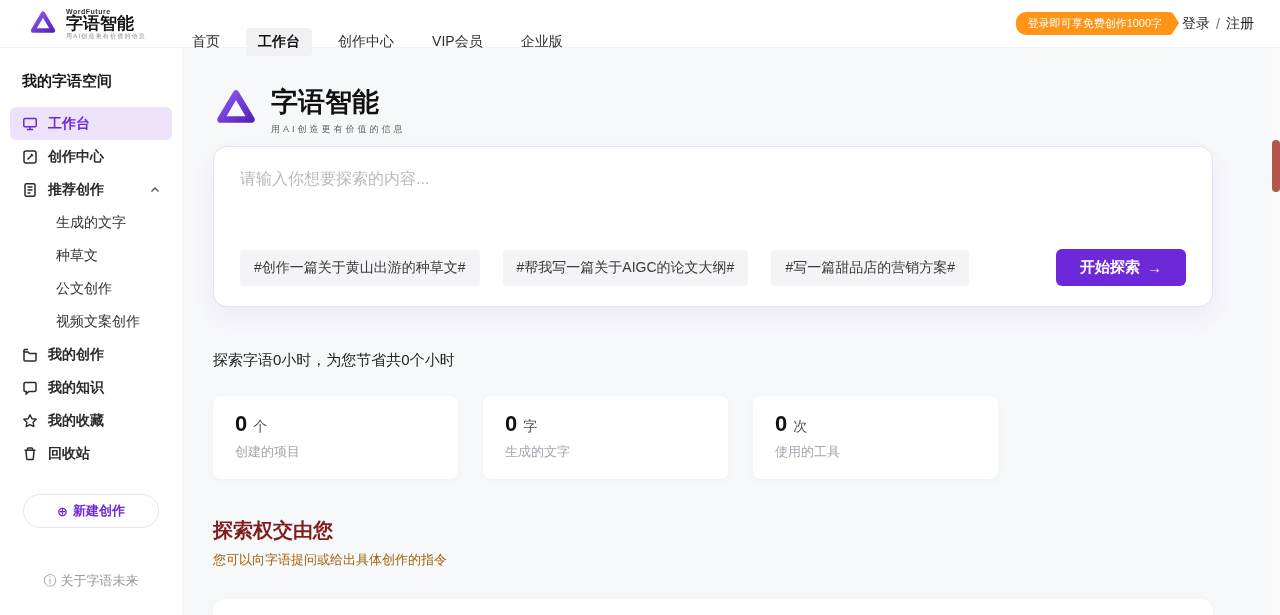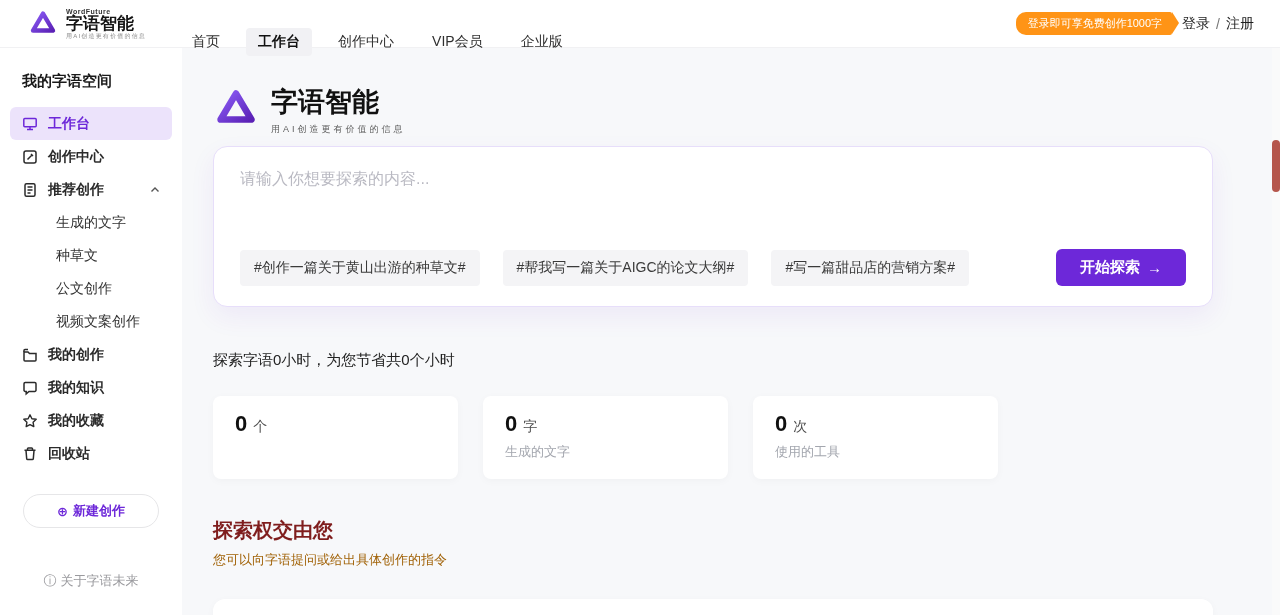--- a/index.html
+++ b/index.html
@@ -261,20 +261,21 @@
       </div>
 
       <div class="stats-line">探索字语0小时，为您节省共0个小时</div>
 
       <div class="cards">
         <div class="stat-card">
           <div class="stat-top">
             <span class="stat-value">0</span>
             <span class="stat-unit">个</span>
           </div>
+          <div class="stat-label">创建的项目</div>
         </div>
         <div class="stat-card">
           <div class="stat-top">
             <span class="stat-value">0</span>
             <span class="stat-unit">字</span>
           </div>
           <div class="stat-label">生成的文字</div>
         </div>
         <div class="stat-card">
           <div class="stat-top">

